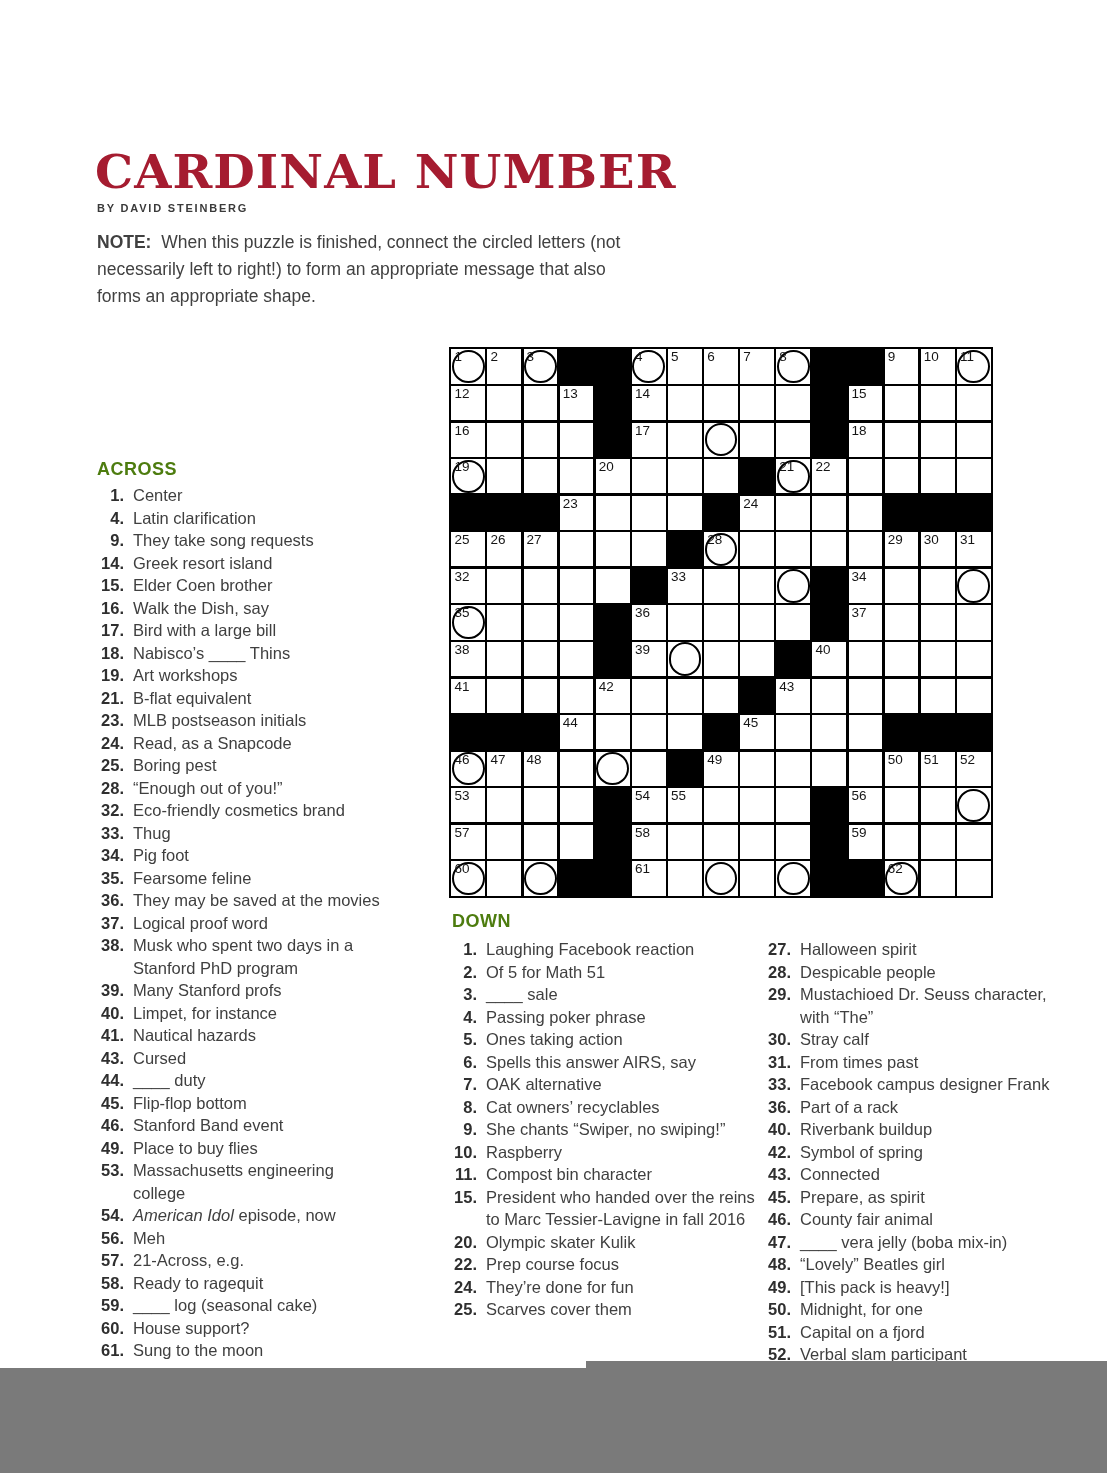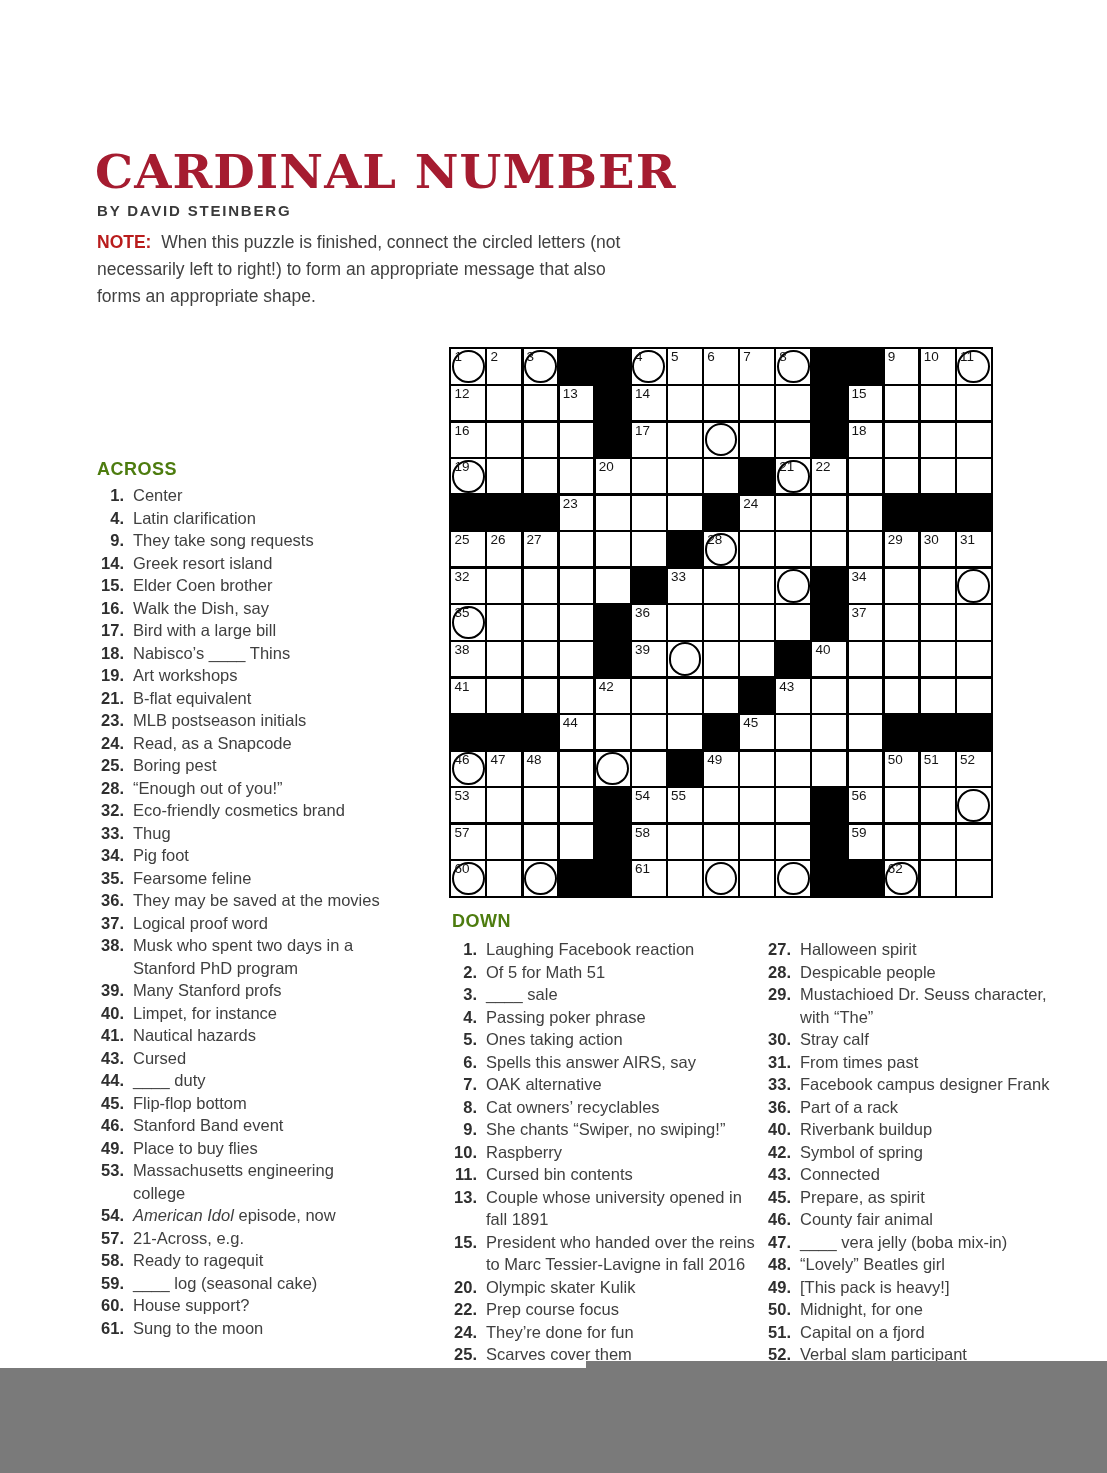--- a/index.html
+++ b/index.html
@@ -10,28 +10,28 @@
   }
   .title{
     position:absolute;left:95px;top:148px;margin:0;
     font-family:"DejaVu Serif", serif;
     font-weight:bold;font-size:47px;line-height:1;
     letter-spacing:1px;color:#A51C30;white-space:nowrap;
     transform:scaleX(1.02);transform-origin:left top;
   }
   .byline{
     position:absolute;left:97px;top:202px;
-    font-weight:bold;font-size:15px;letter-spacing:1.8px;color:#3a3a3a;
+    font-weight:bold;font-size:11px;letter-spacing:1.8px;color:#3a3a3a;
     white-space:nowrap;
   }
   .note{
     position:absolute;left:97px;top:229px;margin:0;width:540px;
     font-size:17.5px;line-height:1.55;color:#414141;
   }
-  .note b{color:#b91c1c;}
+  .note b{color:#404040;}
   .list-header{
     font-weight:bold;font-size:18px;color:#4d7c0f;letter-spacing:.5px;
   }
   .across-header{position:absolute;left:97px;top:459px;}
   .down-header{position:absolute;left:452px;top:911px;}
   .clue-list{position:absolute;}
   #across-list{left:97px;top:484px;width:290px;}
   #down-col1{left:452px;top:938px;width:315px;}
   #down-col2{left:766px;top:938px;width:310px;}
   .clue{display:flex;align-items:flex-start;}
@@ -194,20 +194,24 @@
     </div>
     <div class="clue">
       <span class="clue-num">53.</span>
       <span class="clue-text">Massachusetts engineering college</span>
     </div>
     <div class="clue">
       <span class="clue-num">54.</span>
       <span class="clue-text"><i>American Idol</i> episode, now</span>
     </div>
     <div class="clue">
+      <span class="clue-num">56.</span>
+      <span class="clue-text">Meh</span>
+    </div>
+    <div class="clue">
       <span class="clue-num">57.</span>
       <span class="clue-text">21-Across, e.g.</span>
     </div>
     <div class="clue">
       <span class="clue-num">58.</span>
       <span class="clue-text">Ready to ragequit</span>
     </div>
     <div class="clue">
       <span class="clue-num">59.</span>
       <span class="clue-text">____ log (seasonal cake)</span>
@@ -641,25 +645,21 @@
     <div class="clue">
       <span class="clue-num">9.</span>
       <span class="clue-text">She chants “Swiper, no swiping!”</span>
     </div>
     <div class="clue">
       <span class="clue-num">10.</span>
       <span class="clue-text">Raspberry</span>
     </div>
     <div class="clue">
       <span class="clue-num">11.</span>
-      <span class="clue-text">Cursed bin contents</span>
-    </div>
-    <div class="clue">
-      <span class="clue-num">13.</span>
-      <span class="clue-text">Couple whose university opened in fall 1891</span>
+      <span class="clue-text">Compost bin character</span>
     </div>
     <div class="clue">
       <span class="clue-num">15.</span>
       <span class="clue-text">President who handed over the reins to Marc Tessier-Lavigne in fall 2016</span>
     </div>
     <div class="clue">
       <span class="clue-num">20.</span>
       <span class="clue-text">Olympic skater Kulik</span>
     </div>
     <div class="clue">

